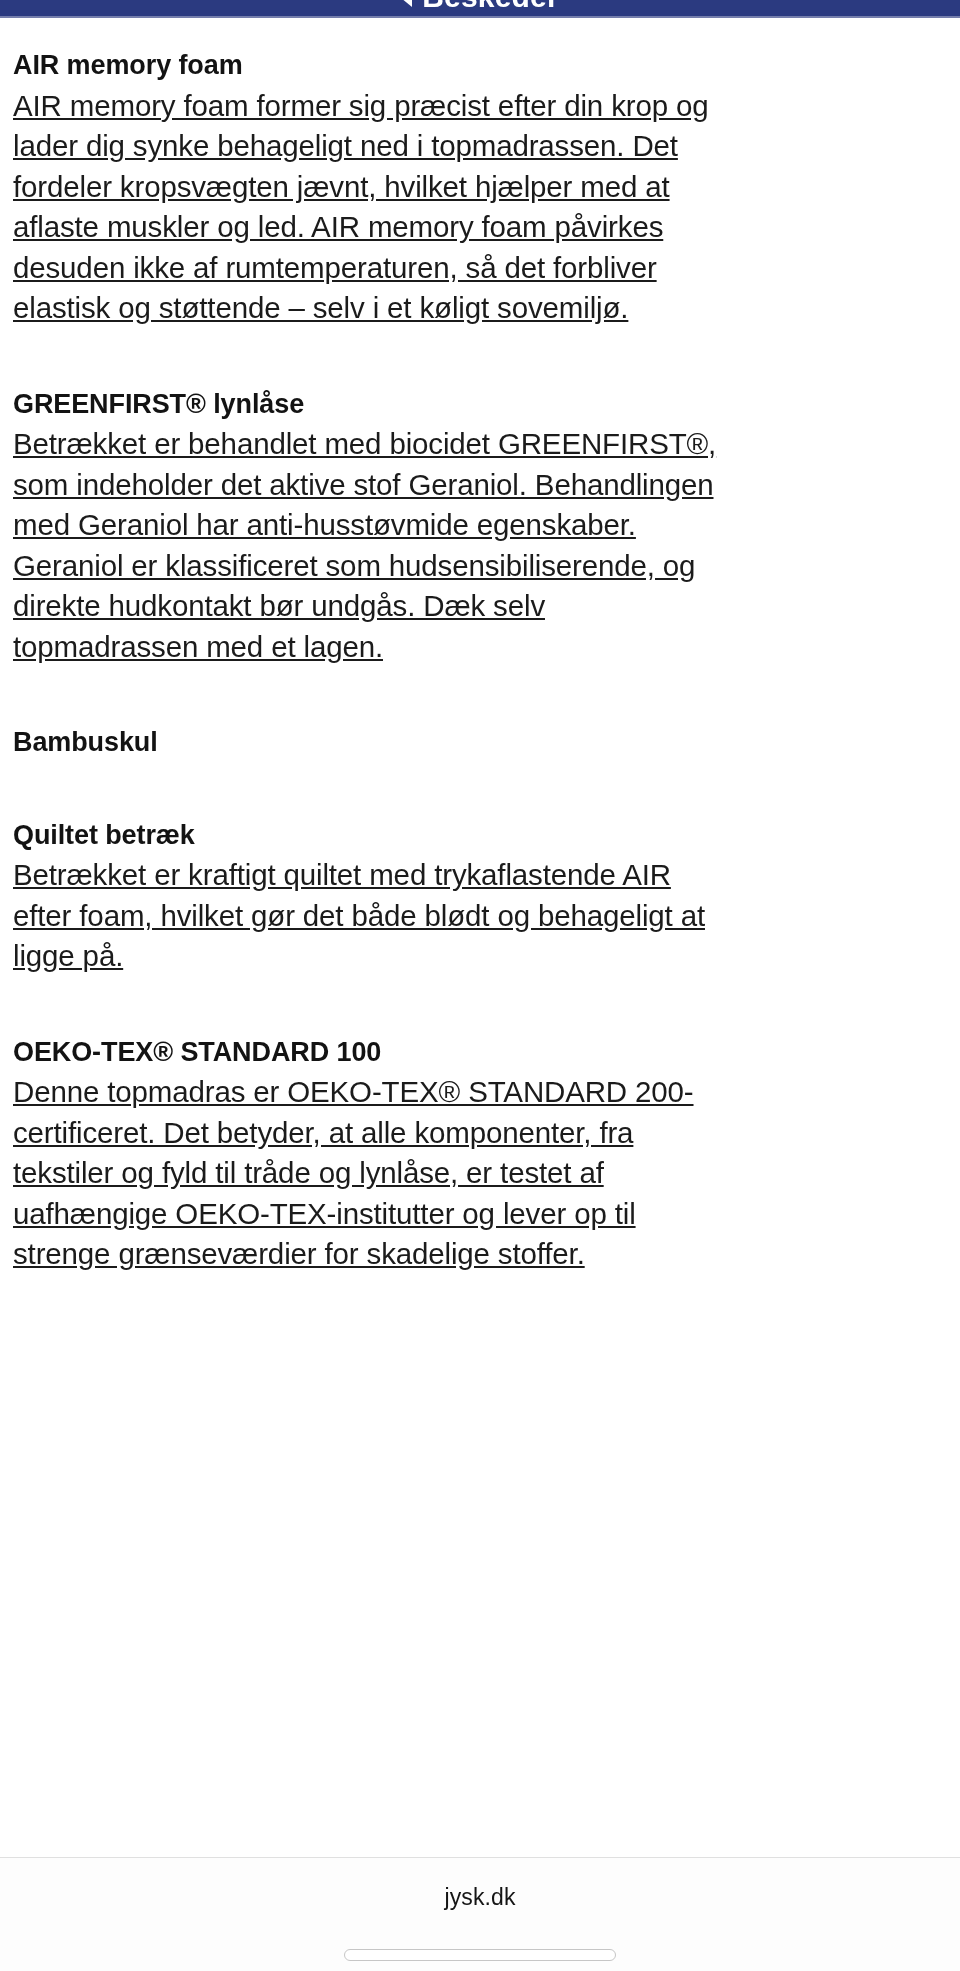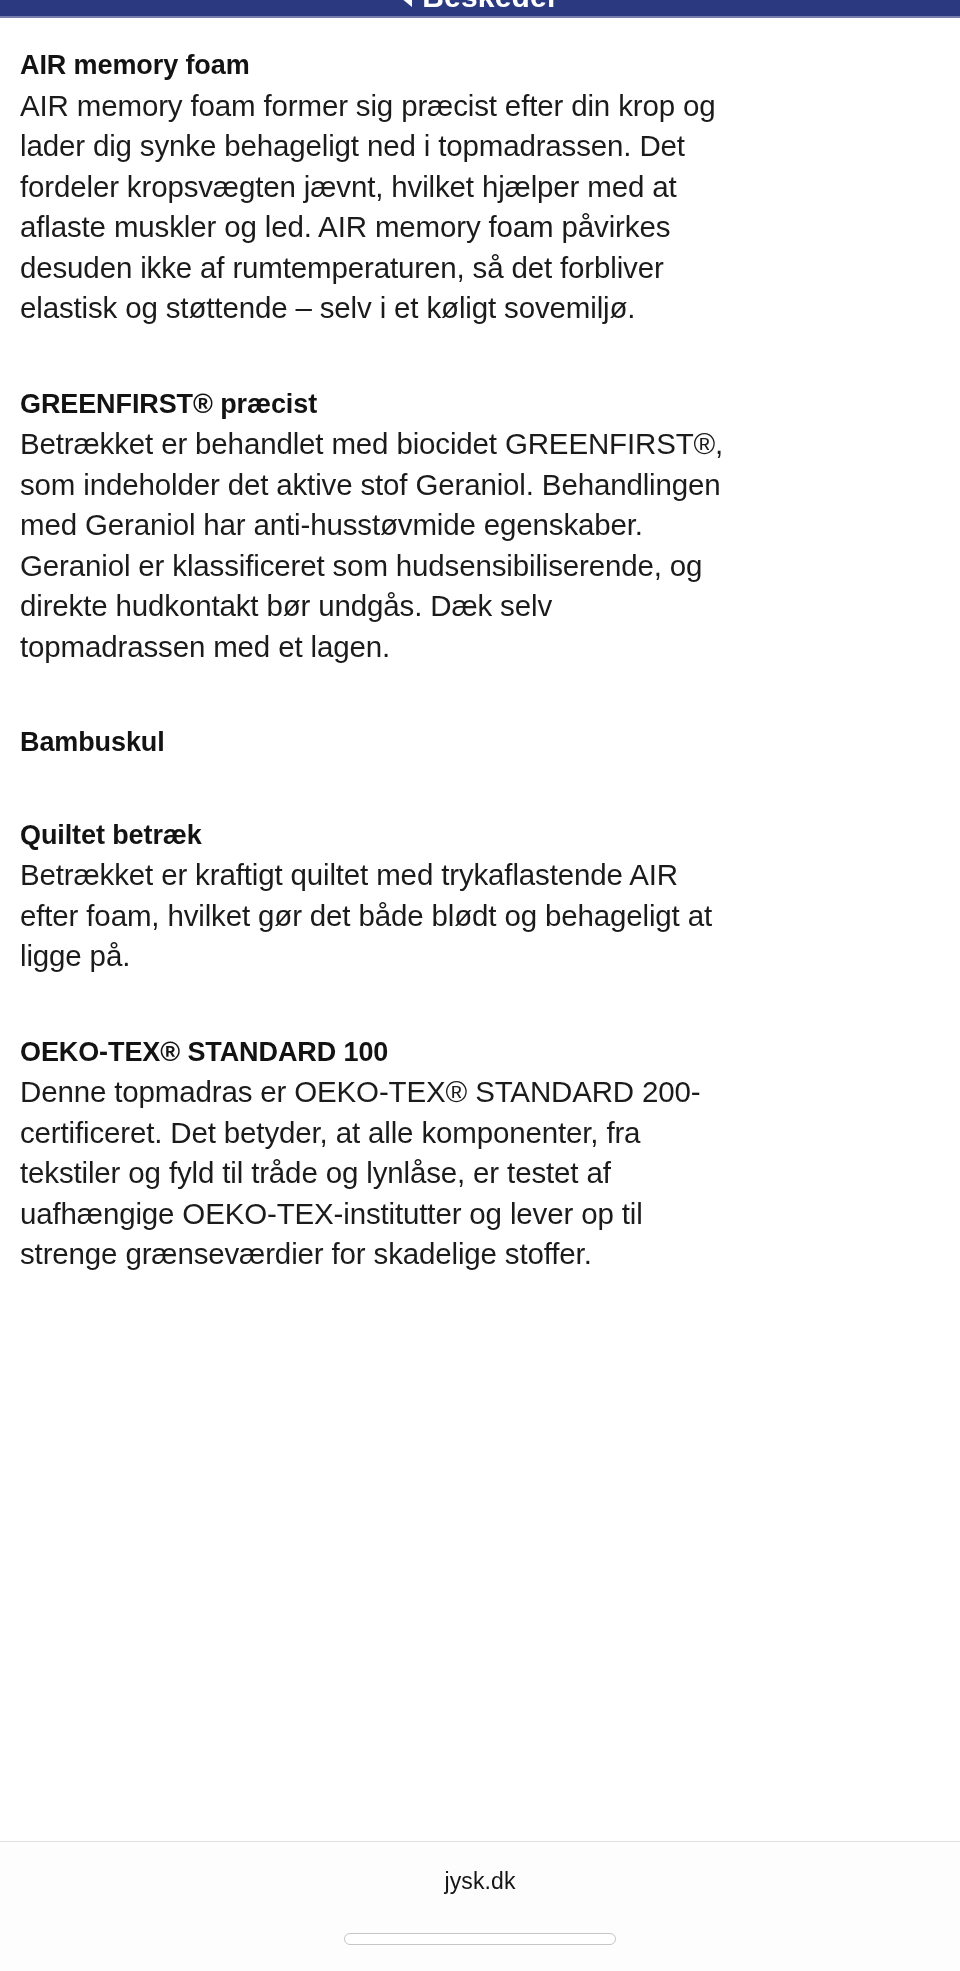--- a/index.html
+++ b/index.html
@@ -63,21 +63,21 @@
     left:0; right:0; bottom:0;
     height:2px;
     background:rgba(255,255,255,0.35);
   }
 
   
   .page {
     flex:1 1 auto;
     position:relative;
     background:#ffffff;
-    padding:30px 30px 0 20px;
+    padding:30px 30px 0 13px;
     overflow:hidden;
   }
 
   .section { margin-bottom:58px; }
   .section:last-of-type { margin-bottom:0; }
 
   .section-heading {
     font-size:27px;
     font-weight:700;
     color:#131313;
@@ -88,28 +88,29 @@
   }
 
   .section-body {
     font-size:29.5px;
     font-weight:400;
     color:#1b1b1b;
     line-height:40.5px;
     letter-spacing:-0.15px;
     max-width:706px;
     hyphens:manual;
+    text-decoration:underline;
   }
 
   
   .footer {
     flex:0 0 auto;
     border-top:1px solid #e0e0e0;
     background:#fdfdfd;
-    height:130px;
+    height:114px;
     display:flex;
     flex-direction:column;
     align-items:center;
     justify-content:flex-start;
     padding-top:28px;
   }
   .footer-domain {
     font-size:23px;
     color:#151515;
     letter-spacing:0.1px;
@@ -138,21 +139,21 @@
   </div>
 
   <div class="page">
 
     <div class="section">
       <div class="section-heading">AIR memory foam</div>
       <div class="section-body">AIR memory foam former sig præcist efter din krop og lader dig synke behageligt ned i topmadrassen. Det fordeler kropsvægten jævnt, hvilket hjælper med at aflaste muskler og led. AIR memory foam påvirkes desuden ikke af rumtemperaturen, så det forbliver elastisk og støttende – selv i et køligt sovemiljø.</div>
     </div>
 
     <div class="section">
-      <div class="section-heading">GREENFIRST® præcist</div>
+      <div class="section-heading">GREENFIRST® lynlåse</div>
       <div class="section-body">Betrækket er behandlet med biocidet GREENFIRST®, som indeholder det aktive stof Geraniol. Behandlingen med Geraniol har anti-husstøvmide egenskaber. Geraniol er klassificeret som hudsensibiliserende, og direkte hudkontakt bør undgås. Dæk selv topmadrassen med et lagen.</div>
     </div>
 
     <div class="section">
       <div class="section-heading">Bambuskul</div>
     </div>
 
     <div class="section">
       <div class="section-heading">Quiltet betræk</div>
       <div class="section-body">Betrækket er kraftigt quiltet med trykaflastende AIR efter foam, hvilket gør det både blødt og behageligt at ligge på.</div>

